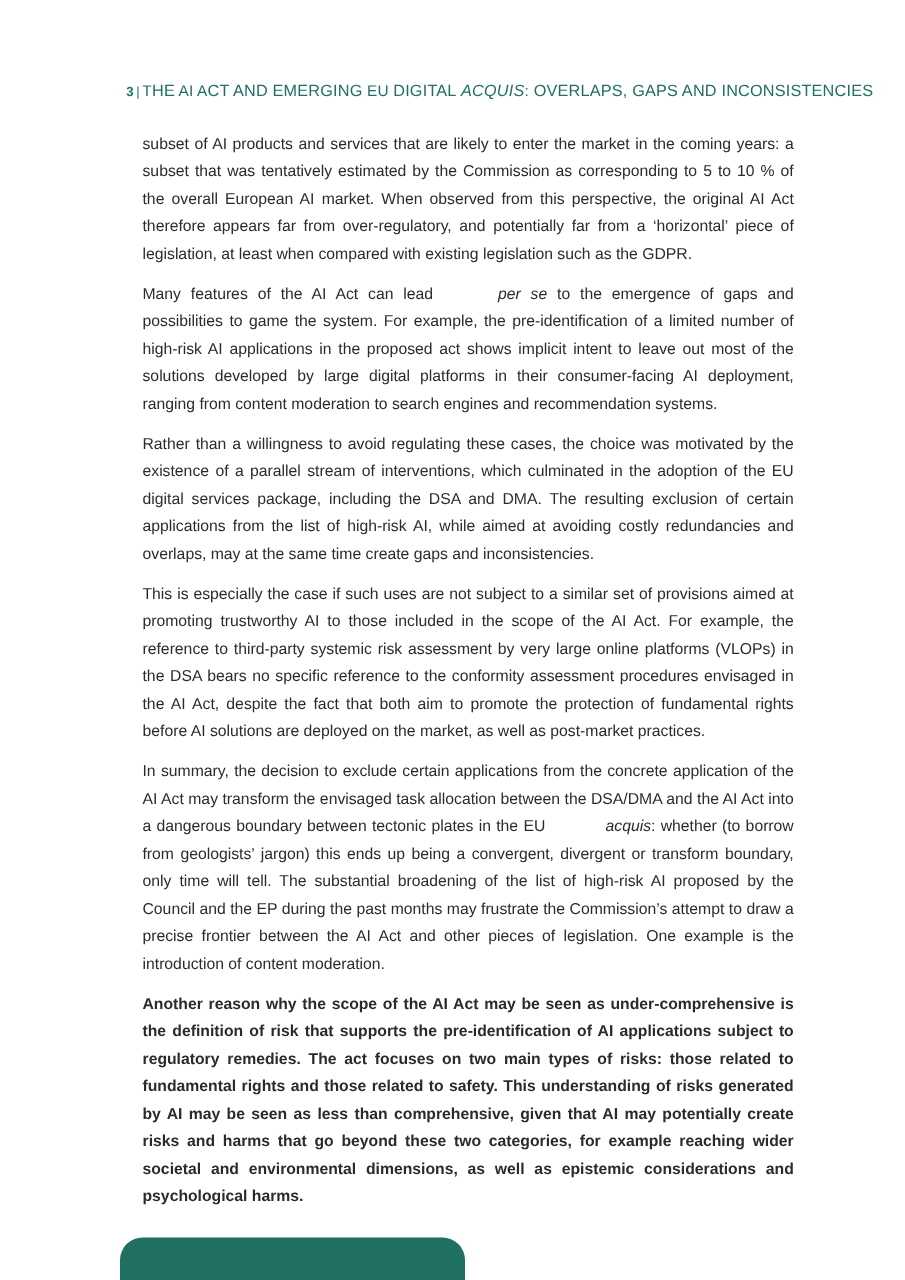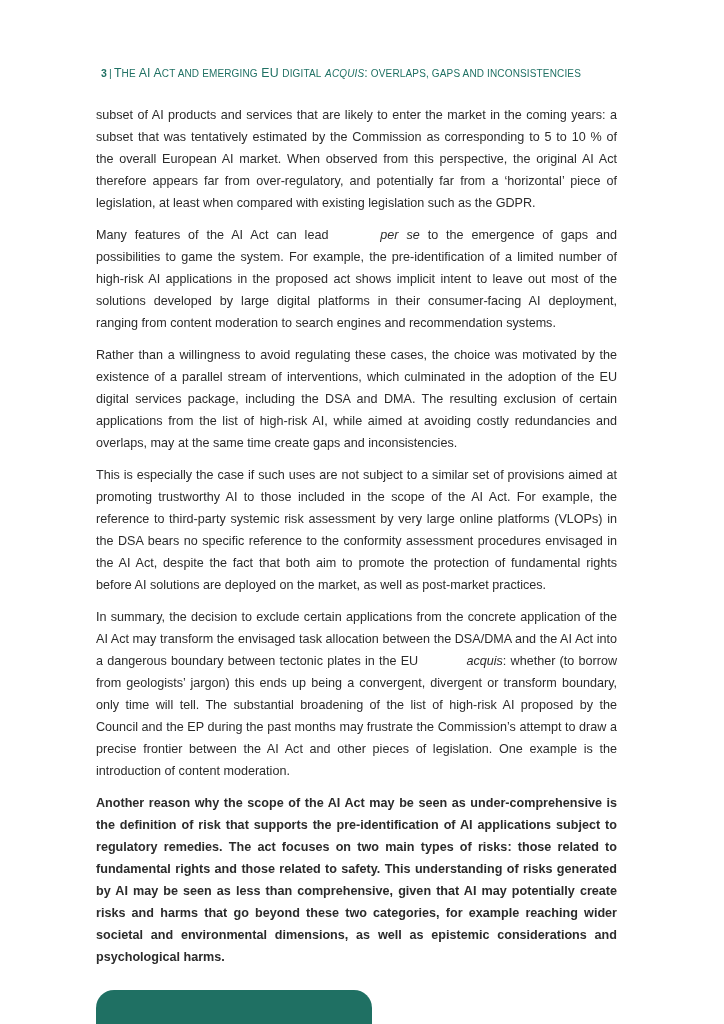--- a/index.html
+++ b/index.html
@@ -37,30 +37,30 @@
     font-size: 10.5px;
   }
   .running-header .hdr-pipe {
     font-weight: normal;
     padding: 0 2px;
   }
   .running-header .cap {
     font-size: 12.3px;
   }
   .running-header .sc {
-    font-size: 10px;
+    font-size: 13px;
   }
   .running-header .it {
     font-style: italic;
   }
 
   
   .body-column {
     position: absolute;
-    left: 96px;
+    left: 114px;
     top: 104px;
     width: 521px;
   }
 
   .para {
     margin: 0 0 10px 0;
     font-size: 12.6px;
     line-height: 22px;
     color: #2b2b2b;
     text-align: justify;

